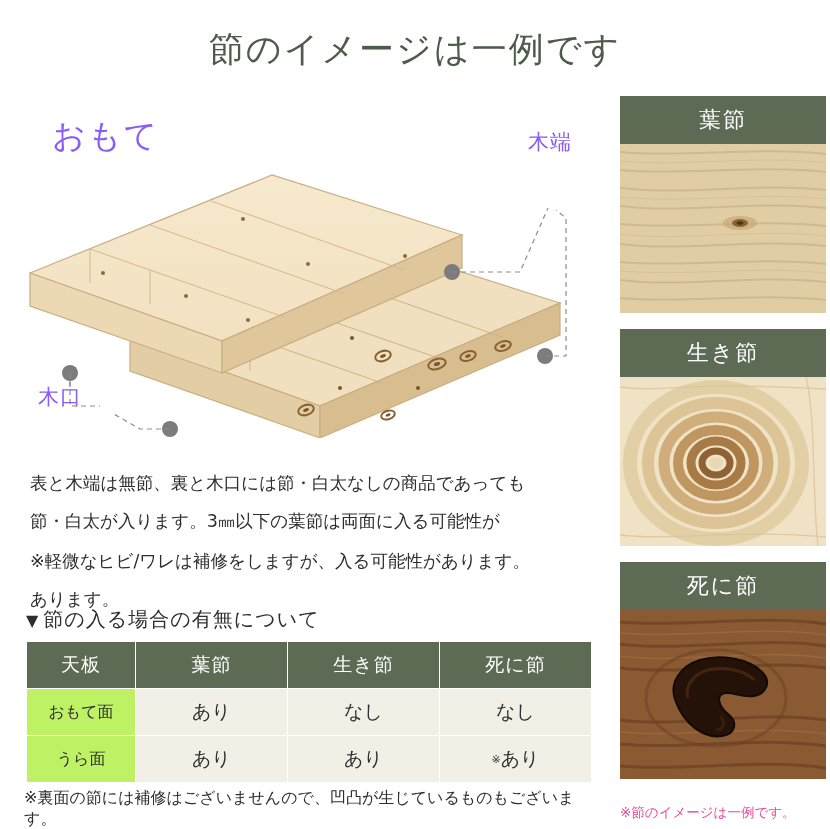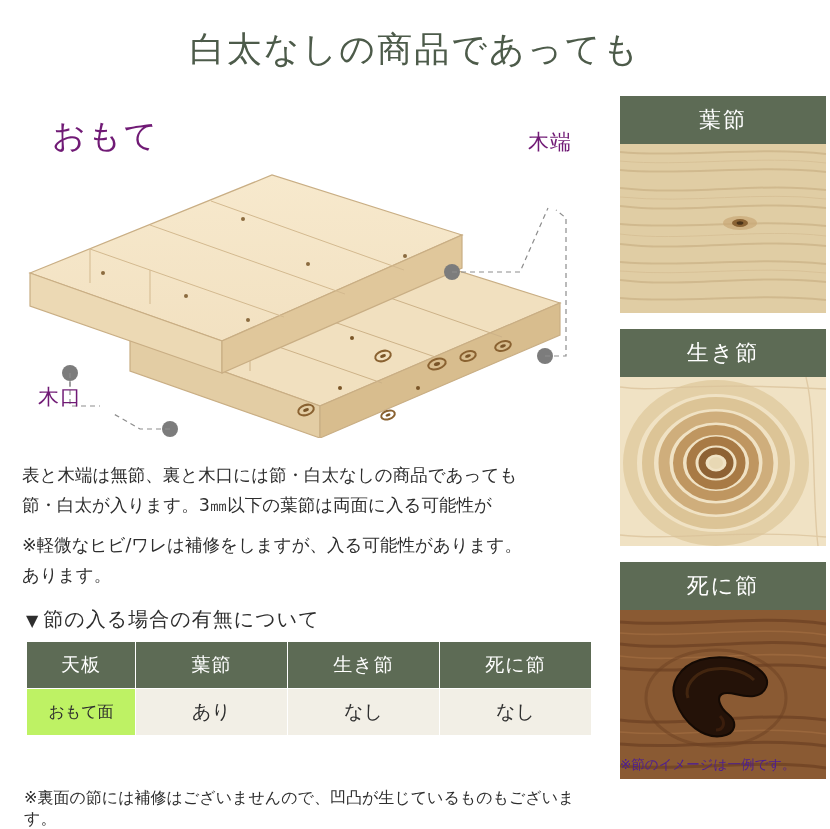--- a/index.html
+++ b/index.html
@@ -50,39 +50,39 @@
     left: 0;
     top: 0;
     width: 615px;
     height: 350px;
   }
   .diagram svg { display: block; }
 
   .dlabel {
     position: absolute;
     font-family: Liberation Sans, sans-serif;
-    color: #701a75;
+    color: #8b5cf6;
   }
   .lbl-omote { left: 52px; top: 26px; font-size: 33px; letter-spacing: 2px; }
   .lbl-ura   { left: 440px; top: 275px; font-size: 33px; letter-spacing: 2px; }
   .lbl-kobashi { left: 528px; top: 40px; font-size: 21px; letter-spacing: 1px; }
   .lbl-koguchi { left: 38px; top: 295px; font-size: 21px; letter-spacing: 1px; }
 
   
   .body-text {
     position: absolute;
     left: 22px;
     top: 372px;
     width: 590px;
     font-family: "DejaVu Sans", sans-serif;
     font-size: 17.5px;
     line-height: 1.72;
     color: #2e2e2e;
   }
-  .body-text p { margin: 0; }
+  .body-text p { margin: 8px; }
   .body-text p + p { margin-top: 10px; }
 
   
   .sub-head {
     position: absolute;
     left: 26px;
     top: 518px;
     font-family: "DejaVu Sans", sans-serif;
     font-size: 20px;
     color: #2e2e2e;
@@ -171,32 +171,32 @@
   }
   .photo-card .pic svg { display: block; }
 
   .card-1 { top: 0; }
   .card-2 { top: 233px; }
   .card-3 { top: 466px; }
 
   .right-note {
     position: absolute;
     left: 0;
-    top: 660px;
+    top: 708px;
     font-family: "DejaVu Sans", sans-serif;
     font-size: 13.5px;
-    color: #4c1d95;
+    color: #ec4899;
   }
 </style>
 </head>
 <body>
 
 <div class="page">
 
-  <div class="title">白太なしの商品であっても</div>
+  <div class="title">節のイメージは一例です</div>
 
   <div class="left-col">
 
     <div class="diagram">
       <svg width="615" height="350" viewBox="0 0 615 350" xmlns="http://www.w3.org/2000/svg">
         <defs>
           <linearGradient id="topface" x1="0" y1="0" x2="0" y2="1">
             <stop offset="0%" stop-color="#f7e9cd"></stop>
             <stop offset="100%" stop-color="#f2e1c1"></stop>
           </linearGradient>
@@ -299,20 +299,26 @@
             <th>死に節</th>
           </tr>
         </thead>
         <tbody>
           <tr>
             <td class="rowhead">おもて面</td>
             <td>あり</td>
             <td>なし</td>
             <td>なし</td>
           </tr>
+          <tr>
+            <td class="rowhead">うら面</td>
+            <td>あり</td>
+            <td>あり</td>
+            <td><span class="asterisk-sm">※</span><span>あり</span></td>
+          </tr>
         </tbody>
       </table>
     </div>
 
     <div class="footnote">※裏面の節には補修はございませんので、凹凸が生じているものもございます。</div>
   </div>
 
   <div class="right-col">
 
     <div class="photo-card card-1">

